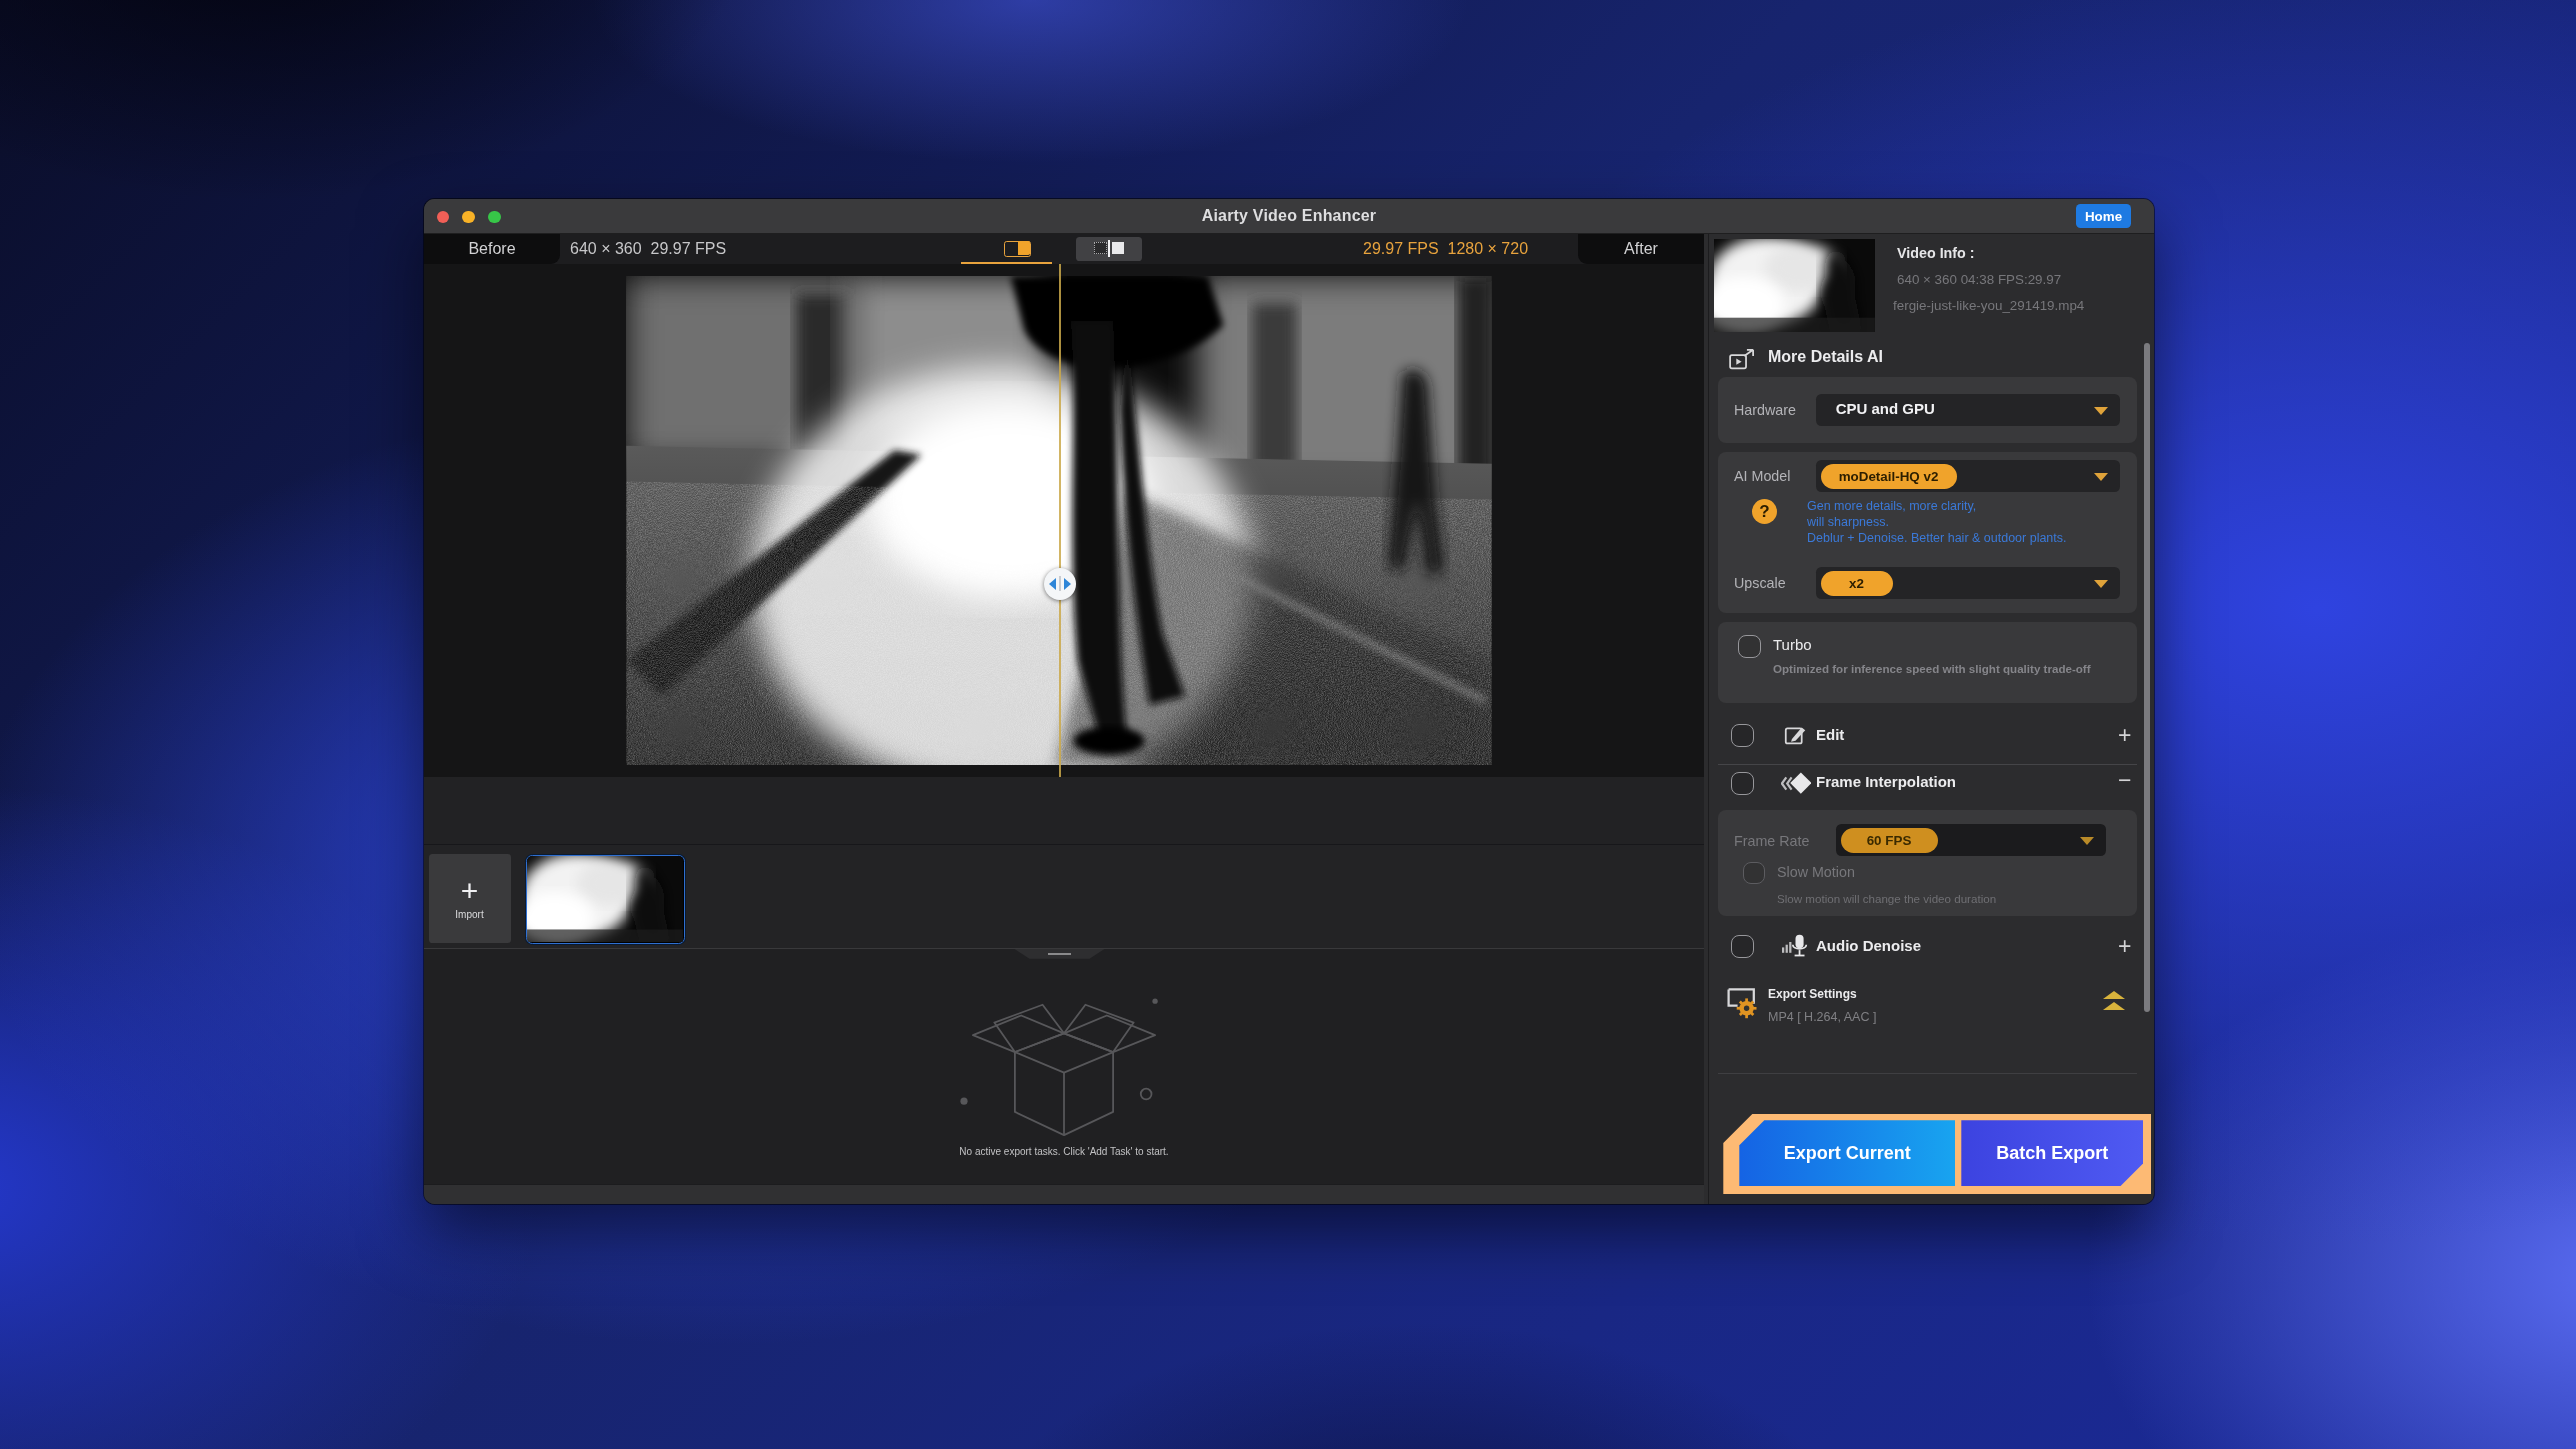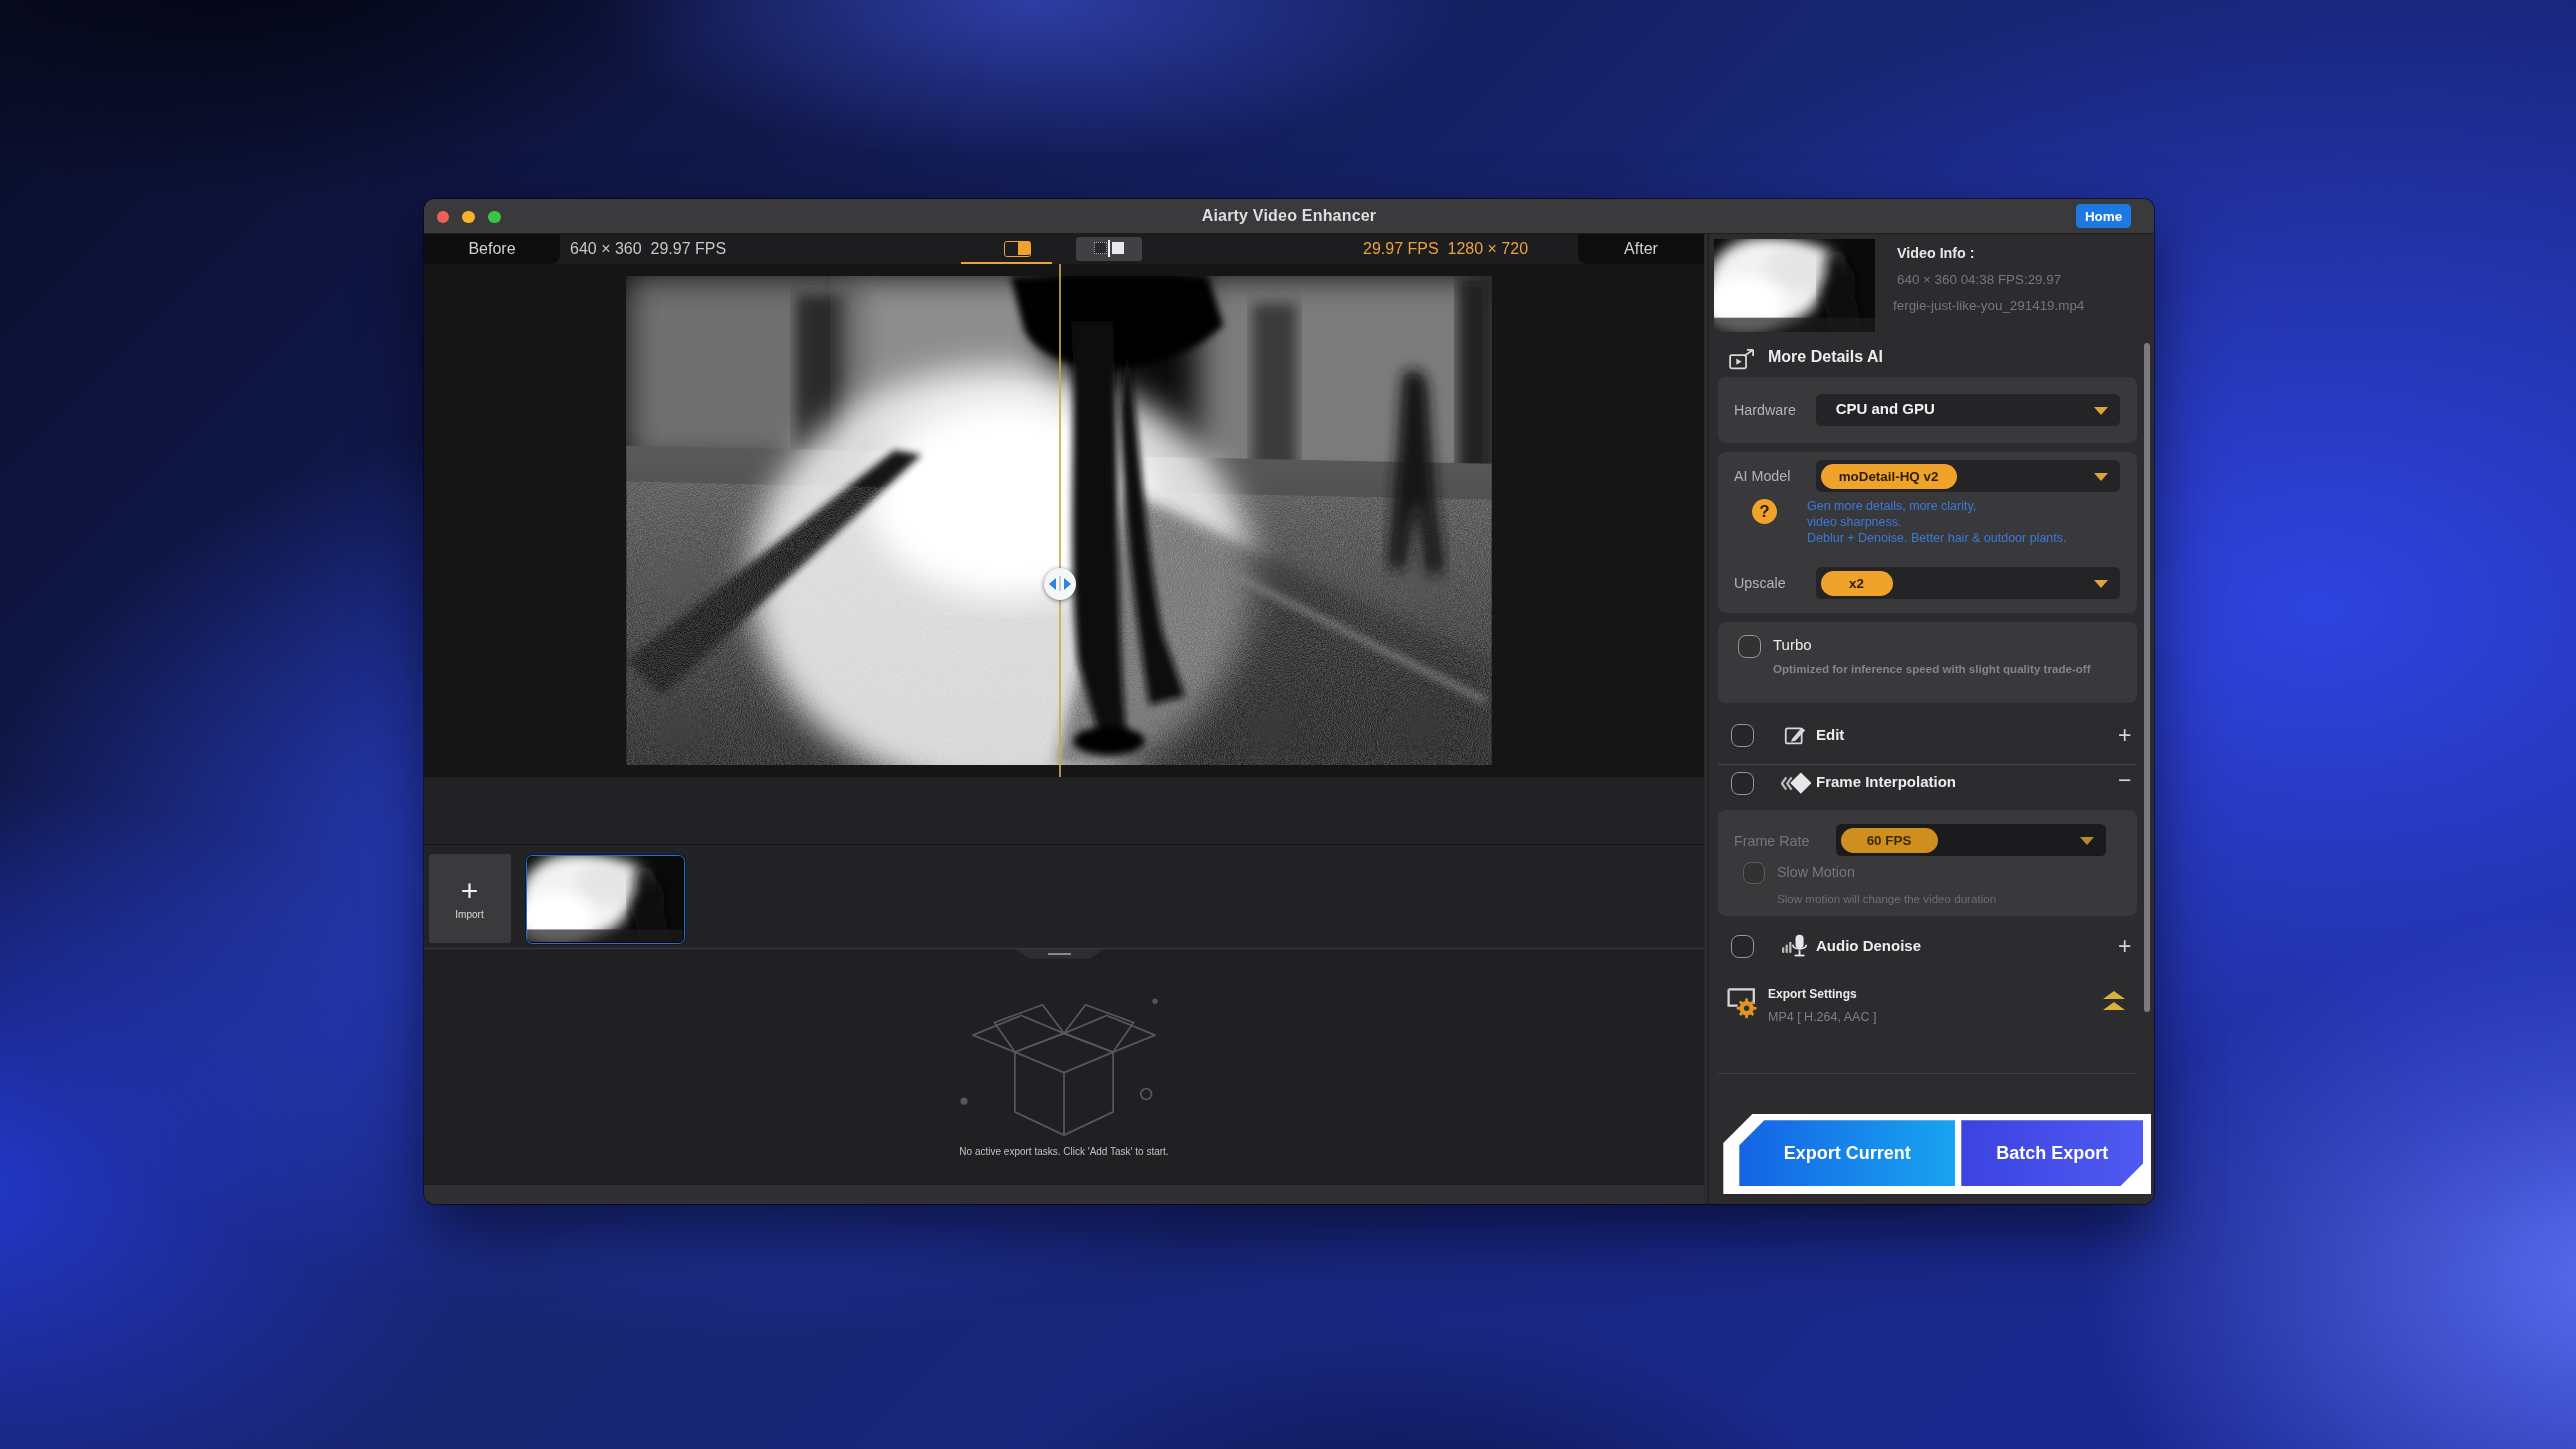--- a/index.html
+++ b/index.html
@@ -122,21 +122,21 @@
   .desc { color:#85858a; font-size:11.6px; line-height:15px; }
   .row-divider { position:absolute; left:9px; width:419px; height:0.9px; background:#454548; }
   .dim-text { color:#77777b !important; }
 
   .exp-title { position:absolute; left:59px; top:753px; color:#ececee; font-size:12px; font-weight:700; }
   .exp-format { position:absolute; left:59px; top:776px; color:#808084; font-size:12.5px; }
   .chev-up2 { position:absolute; right:27px; top:757px; width:23px; height:23px; }
   .chev-up2 span { position:absolute; left:0; width:0; height:0; border-left:11.6px solid transparent; border-right:11.6px solid transparent; border-bottom:8px solid #d8b33c; }
   .chev-up2 .c1 { top:0; } .chev-up2 .c2 { top:10.7px; }
 
-  .btn-zone { position:absolute; left:14.3px; top:880px; width:428px; height:80px; background:#ffffff; clip-path:polygon(29px 0, 100% 0, 100% 100%, 0 100%, 0 29px); }
+  .btn-zone { position:absolute; left:14.3px; top:880px; width:428px; height:80px; background:#fdba74; clip-path:polygon(29px 0, 100% 0, 100% 100%, 0 100%, 0 29px); }
   .btn-export { position:absolute; top:6.3px; height:66px; display:flex; align-items:center; justify-content:center; color:#fff; font-size:18px; font-weight:700; }
   .btn-current { left:16px; width:216px; background:linear-gradient(90deg,#1563e4,#18a4f0); clip-path:polygon(25px 0, 100% 0, 100% 100%, 0 100%, 0 25px); }
   .btn-batch { left:238px; width:182px; background:linear-gradient(90deg,#3c43e0,#4f5af2); clip-path:polygon(0 0, 100% 0, 100% calc(100% - 23px), calc(100% - 23px) 100%, 0 100%); }
 </style>
 </head>
 <body>
 
 <div class="window">
 
   <div class="titlebar">
@@ -323,21 +323,21 @@
     </div>
 
     <div class="card" style="top:218px; height:161px;">
       <div class="card-label" style="top:16px;">AI Model</div>
       <div class="dropdown" style="left:98px; top:8px; width:304px;">
         <span class="pill" style="left:4.5px; width:136px;">moDetail-HQ  v2</span>
         <span class="dd-chevron"></span>
       </div>
       <div class="help-q" style="top:47px;">?</div>
       <div class="help-line" style="top:47px;">Gen more details, more clarity,</div>
-      <div class="help-line" style="top:63px;">video sharpness.</div>
+      <div class="help-line" style="top:63px;">will sharpness.</div>
       <div class="help-line" style="top:79px;">Deblur + Denoise. Better hair &amp; outdoor plants.</div>
       <div class="card-label" style="top:123px;">Upscale</div>
       <div class="dropdown" style="left:98px; top:115px; width:304px;padding-left:18px;">
         <span class="pill" style="left:4.5px; width:72px;">x2</span>
         <span class="dd-chevron"></span>
       </div>
     </div>
 
     <div class="card" style="top:388px; height:81px;">
       <div class="checkbox" style="left:19.7px; top:12.5px;"></div>

